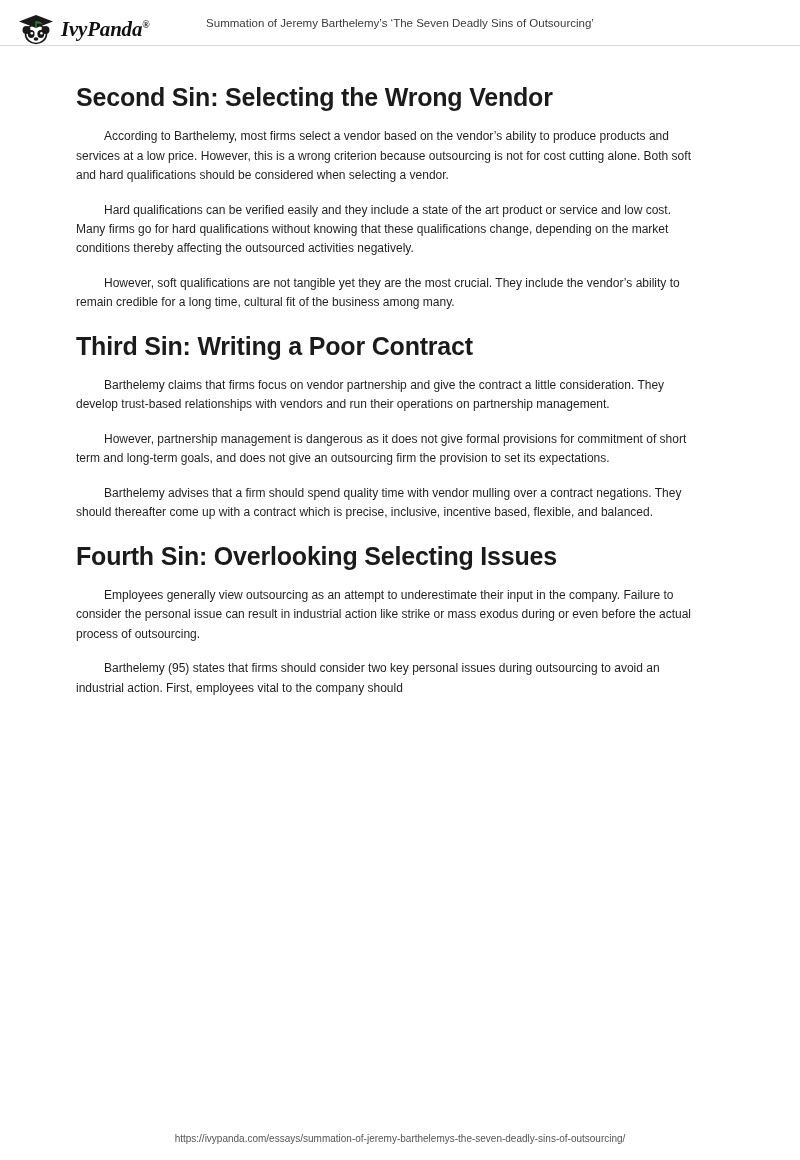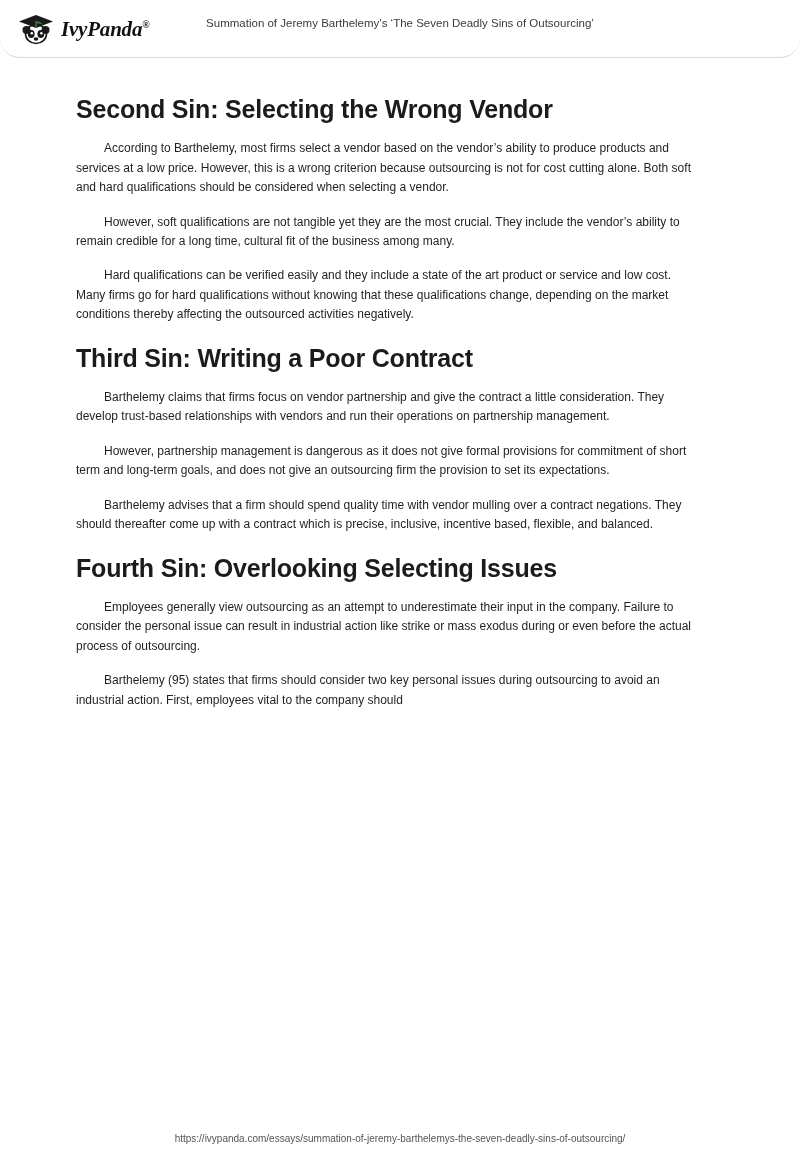--- a/index.html
+++ b/index.html
@@ -12,24 +12,23 @@
     background: #ffffff;
     font-family: "Liberation Sans", sans-serif;
     color: #1a1a1a;
     position: relative;
     overflow: hidden;
   }
 
   
   .page-header {
     position: relative;
-    height: 58px;
+    height: 46px;
     border-bottom: 1px solid #d8d8d8;
     box-sizing: border-box;
-    border-radius: 20px;
   }
   .brand {
     position: absolute;
     left: 18px;
     top: 13px;
     display: flex;
     align-items: center;
     gap: 7px;
   }
   .brand-logo {
@@ -125,22 +124,22 @@
     </span>
     <span class="brand-name"><span>IvyPanda</span><span class="reg">®</span></span>
   </div>
   <div class="header-title">Summation of Jeremy Barthelemy’s ‘The Seven Deadly Sins of Outsourcing’</div>
 </div>
 
 <div class="doc">
 
   <h2 class="section-heading first">Second Sin: Selecting the Wrong Vendor</h2>
   <p class="para">According to Barthelemy, most firms select a vendor based on the vendor’s ability to produce products and services at a low price. However, this is a wrong criterion because outsourcing is not for cost cutting alone. Both soft and hard qualifications should be considered when selecting a vendor.</p>
+  <p class="para">Hard qualifications can be verified easily and they include a state of the art product or service and low cost. Many firms go for hard qualifications without knowing that these qualifications change, depending on the market conditions thereby affecting the outsourced activities negatively.</p>
   <p class="para">However, soft qualifications are not tangible yet they are the most crucial. They include the vendor’s ability to remain credible for a long time, cultural fit of the business among many.</p>
-  <p class="para">Hard qualifications can be verified easily and they include a state of the art product or service and low cost. Many firms go for hard qualifications without knowing that these qualifications change, depending on the market conditions thereby affecting the outsourced activities negatively.</p>
 
   <h2 class="section-heading">Third Sin: Writing a Poor Contract</h2>
   <p class="para">Barthelemy claims that firms focus on vendor partnership and give the contract a little consideration. They develop trust-based relationships with vendors and run their operations on partnership management.</p>
   <p class="para">However, partnership management is dangerous as it does not give formal provisions for commitment of short term and long-term goals, and does not give an outsourcing firm the provision to set its expectations.</p>
   <p class="para">Barthelemy advises that a firm should spend quality time with vendor mulling over a contract negations. They should thereafter come up with a contract which is precise, inclusive, incentive based, flexible, and balanced.</p>
 
   <h2 class="section-heading">Fourth Sin: Overlooking Selecting Issues</h2>
   <p class="para">Employees generally view outsourcing as an attempt to underestimate their input in the company. Failure to consider the personal issue can result in industrial action like strike or mass exodus during or even before the actual process of outsourcing.</p>
   <p class="para">Barthelemy (95) states that firms should consider two key personal issues during outsourcing to avoid an industrial action. First, employees vital to the company should</p>
 

